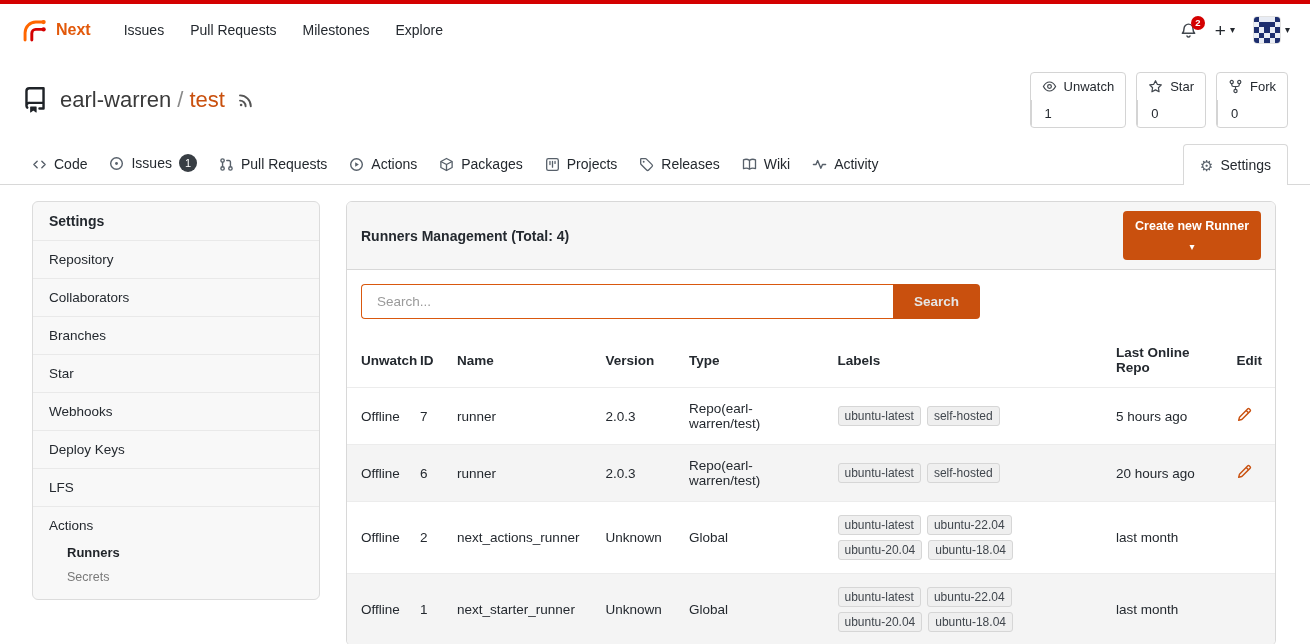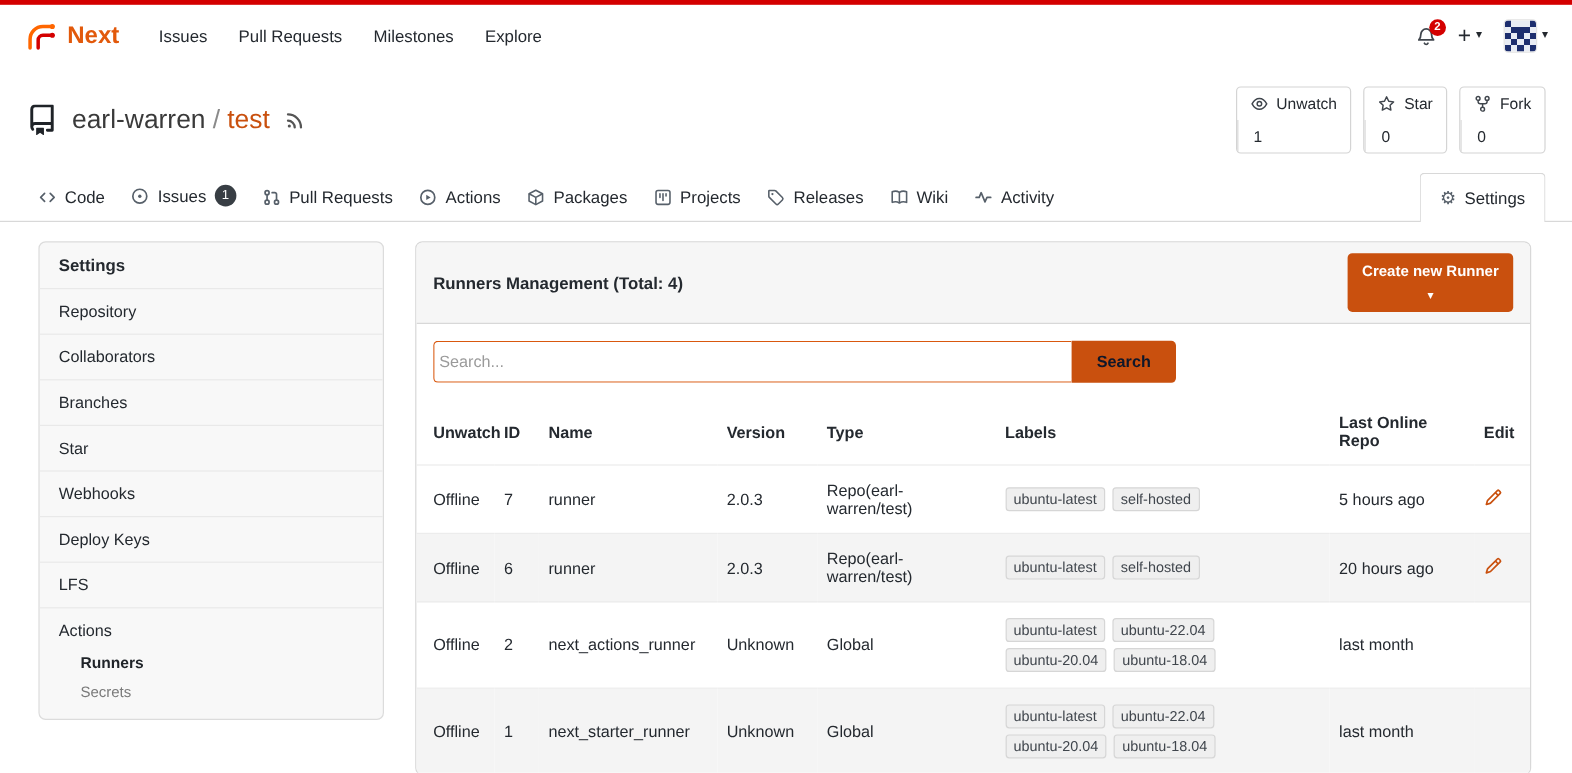--- a/index.html
+++ b/index.html
@@ -19,21 +19,21 @@
     font-family:"Liberation Sans","DejaVu Sans",sans-serif;color:var(--text);
   }
   a{text-decoration:none;color:inherit;cursor:pointer;}
   button{font-family:inherit;cursor:pointer;}
   svg{display:block;}
   .top-accent{height:4px;background:var(--brand-red);}
 
   
   .navbar{display:flex;align-items:center;height:52px;padding:0 20px;}
   .brand{display:flex;align-items:center;gap:9px;margin-right:20px;}
-  .brand-name{color:var(--brand-text);font-weight:700;font-size:20px;}
+  .brand-name{color:var(--brand-text);font-weight:700;font-size:16px;}
   .nav-item{padding:8px 13px;font-size:14px;font-weight:500;color:var(--text);}
   .navbar-right{margin-left:auto;display:flex;align-items:center;gap:18px;}
   .bell-wrap{position:relative;color:#40464d;display:flex;}
   .badge-red{position:absolute;top:-6px;right:-8px;background:var(--brand-red);color:#fff;
     font-size:9.5px;font-weight:700;min-width:14px;height:14px;border-radius:8px;
     display:flex;align-items:center;justify-content:center;padding:0 3px;}
   .plus-group,.avatar-group{display:flex;align-items:center;gap:4px;}
   .plus-glyph{font-size:19px;font-weight:400;line-height:1;}
   .caret{font-size:10px;line-height:1;color:var(--text);}
   .caret.white{color:#fff;}
@@ -77,24 +77,24 @@
   .sub-item.muted{color:#7a7a7a;font-size:12.5px;}
 
   .main-panel{flex:1;border:1px solid var(--border);border-radius:6px;background:#fff;overflow:hidden;}
   .panel-header{display:flex;align-items:center;justify-content:space-between;
     background:var(--panel-bg);border-bottom:1px solid var(--border);padding:9px 14px;}
   .panel-title{font-weight:700;font-size:14px;}
   .create-btn{background:var(--accent);color:#fff;border:none;border-radius:4px;
     font-size:12.5px;font-weight:600;padding:8px 12px;display:flex;align-items:center;gap:9px;flex-direction:column;}
 
   .search-row{padding:14px;display:flex;}
-  .search-input{width:532px;padding:9px 4px;font-size:13.5px;border:1px solid #d9580e;
+  .search-input{width:532px;padding:9px 15px;font-size:13.5px;border:1px solid #d9580e;
     border-right:none;border-radius:4px 0 0 4px;outline:none;color:var(--text);background:#fff;}
   .search-input::placeholder{color:#9a9a9a;}
-  .search-btn{background:var(--accent);color:#0f172a;border:none;border-radius:0 4px 4px 0;
+  .search-btn{background:var(--accent);color:#e5e5e5;border:none;border-radius:0 4px 4px 0;
     padding:9px 21px;font-size:13.5px;font-weight:600;}
 
   .runners-table{width:100%;border-collapse:collapse;table-layout:fixed;font-size:13.5px;color:var(--text);}
   .runners-table th{text-align:left;font-weight:700;padding:12px 8px;vertical-align:middle;}
   .runners-table td{padding:13px 8px;vertical-align:middle;overflow-wrap:break-word;}
   .runners-table th:first-child,.runners-table td:first-child{padding-left:14px;}
   .runners-table tbody tr{border-top:1px solid #ececec;}
   .runners-table tbody tr:nth-child(even){background:var(--stripe);}
   .label-wrap{display:flex;flex-wrap:wrap;gap:5px 6px;max-width:208px;}
   .runner-label{display:inline-block;background:#efefef;border:1px solid #d6d6d6;border-radius:3px;

